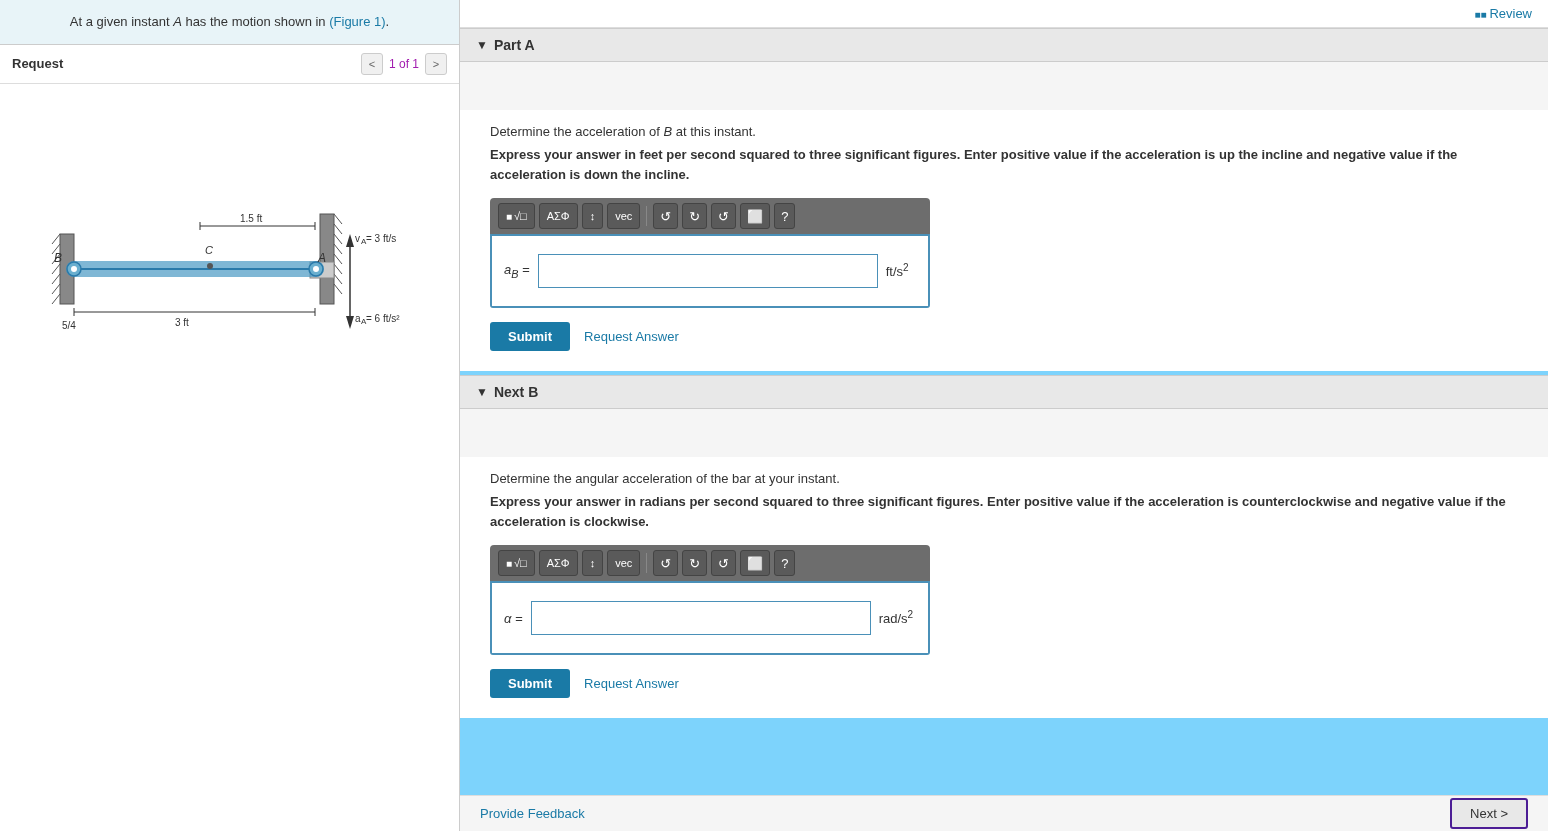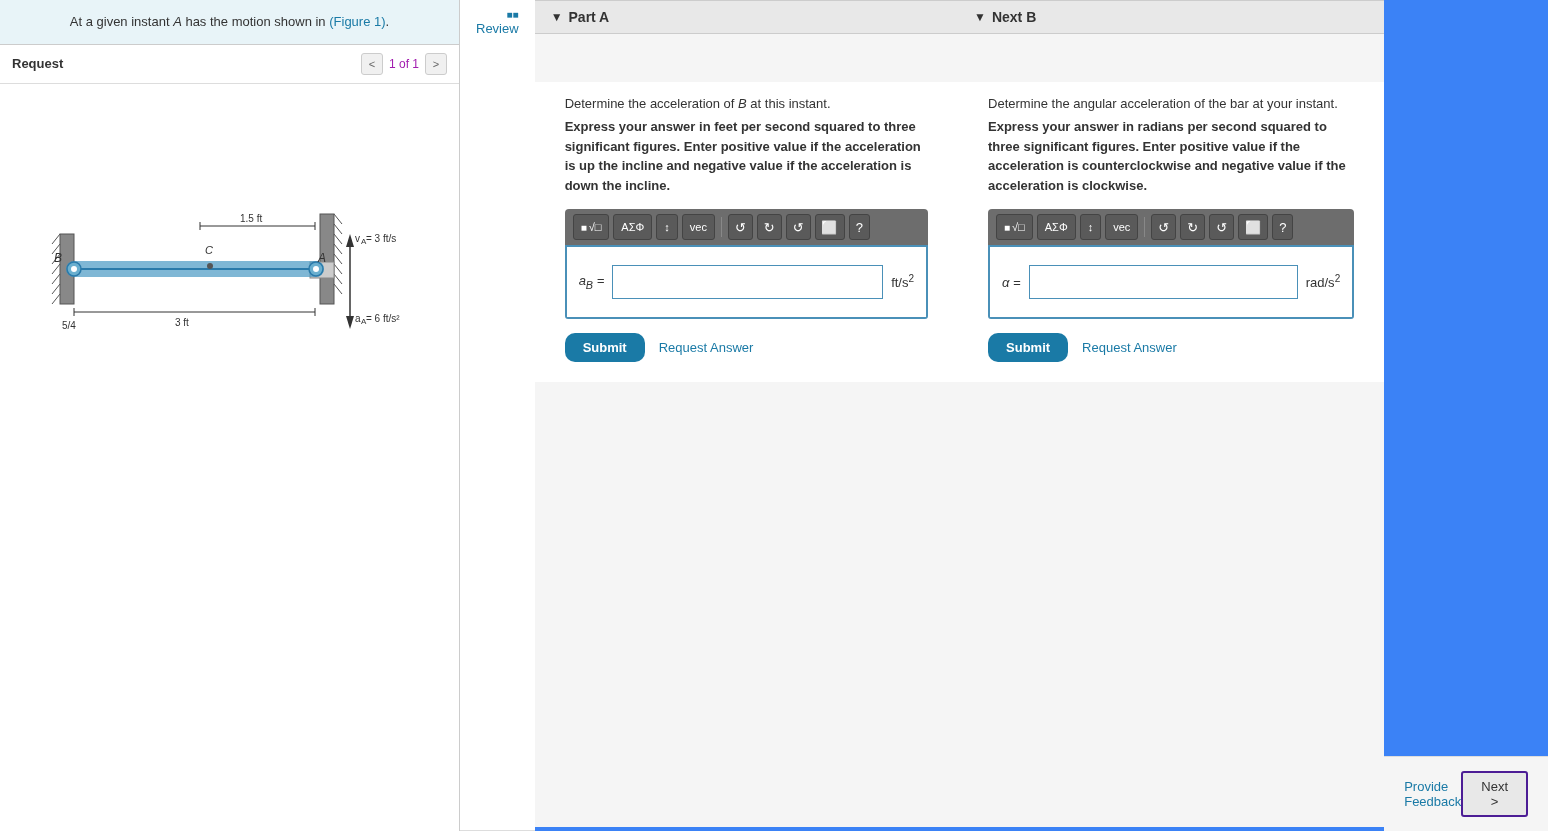--- a/index.html
+++ b/index.html
@@ -71,24 +71,24 @@
     }
     
     .figure-content::-webkit-scrollbar { width: 12px; }
     .figure-content::-webkit-scrollbar-track { background: #f0f0f0; }
     .figure-content::-webkit-scrollbar-thumb { background: #bbb; border-radius: 2px; }
 
     
     .right-panel {
       flex: 1;
       overflow-y: auto;
-      background: #3b82f6;
+      background: #7dd3fc;
       padding: 0;
       display: flex;
-      flex-direction: row;
+      flex-direction: column;
     }
     .right-panel::-webkit-scrollbar { width: 10px; }
     .right-panel::-webkit-scrollbar-track { background: #f0f0f0; }
     .right-panel::-webkit-scrollbar-thumb { background: #bbb; }
 
     .review-link {
       text-align: right;
       padding: 6px 16px;
       background: #fff;
       border-bottom: 1px solid #ddd;
@@ -217,34 +217,34 @@
       display: flex;
       align-items: center;
       gap: 14px;
       margin-top: 4px;
     }
     .submit-btn {
       background: #1a7aa6;
       color: #fff;
       border: none;
       padding: 7px 18px;
-      border-radius: 10px;
+      border-radius: 3px;
       cursor: pointer;
       font-size: 13px;
       font-weight: bold;
     }
     .request-answer-link {
       color: #1a7aa6;
       text-decoration: none;
       font-size: 13px;
     }
 
     .bottom-bar {
       margin-top: auto;
-      padding: 14px 20px;
+      padding: 2px 20px;
       display: flex;
       align-items: center;
       justify-content: space-between;
       background: #f5f5f5;
       border-top: 1px solid #ddd;
     }
     .provide-feedback-link {
       color: #1a7aa6;
       text-decoration: none;
       font-size: 13px;

